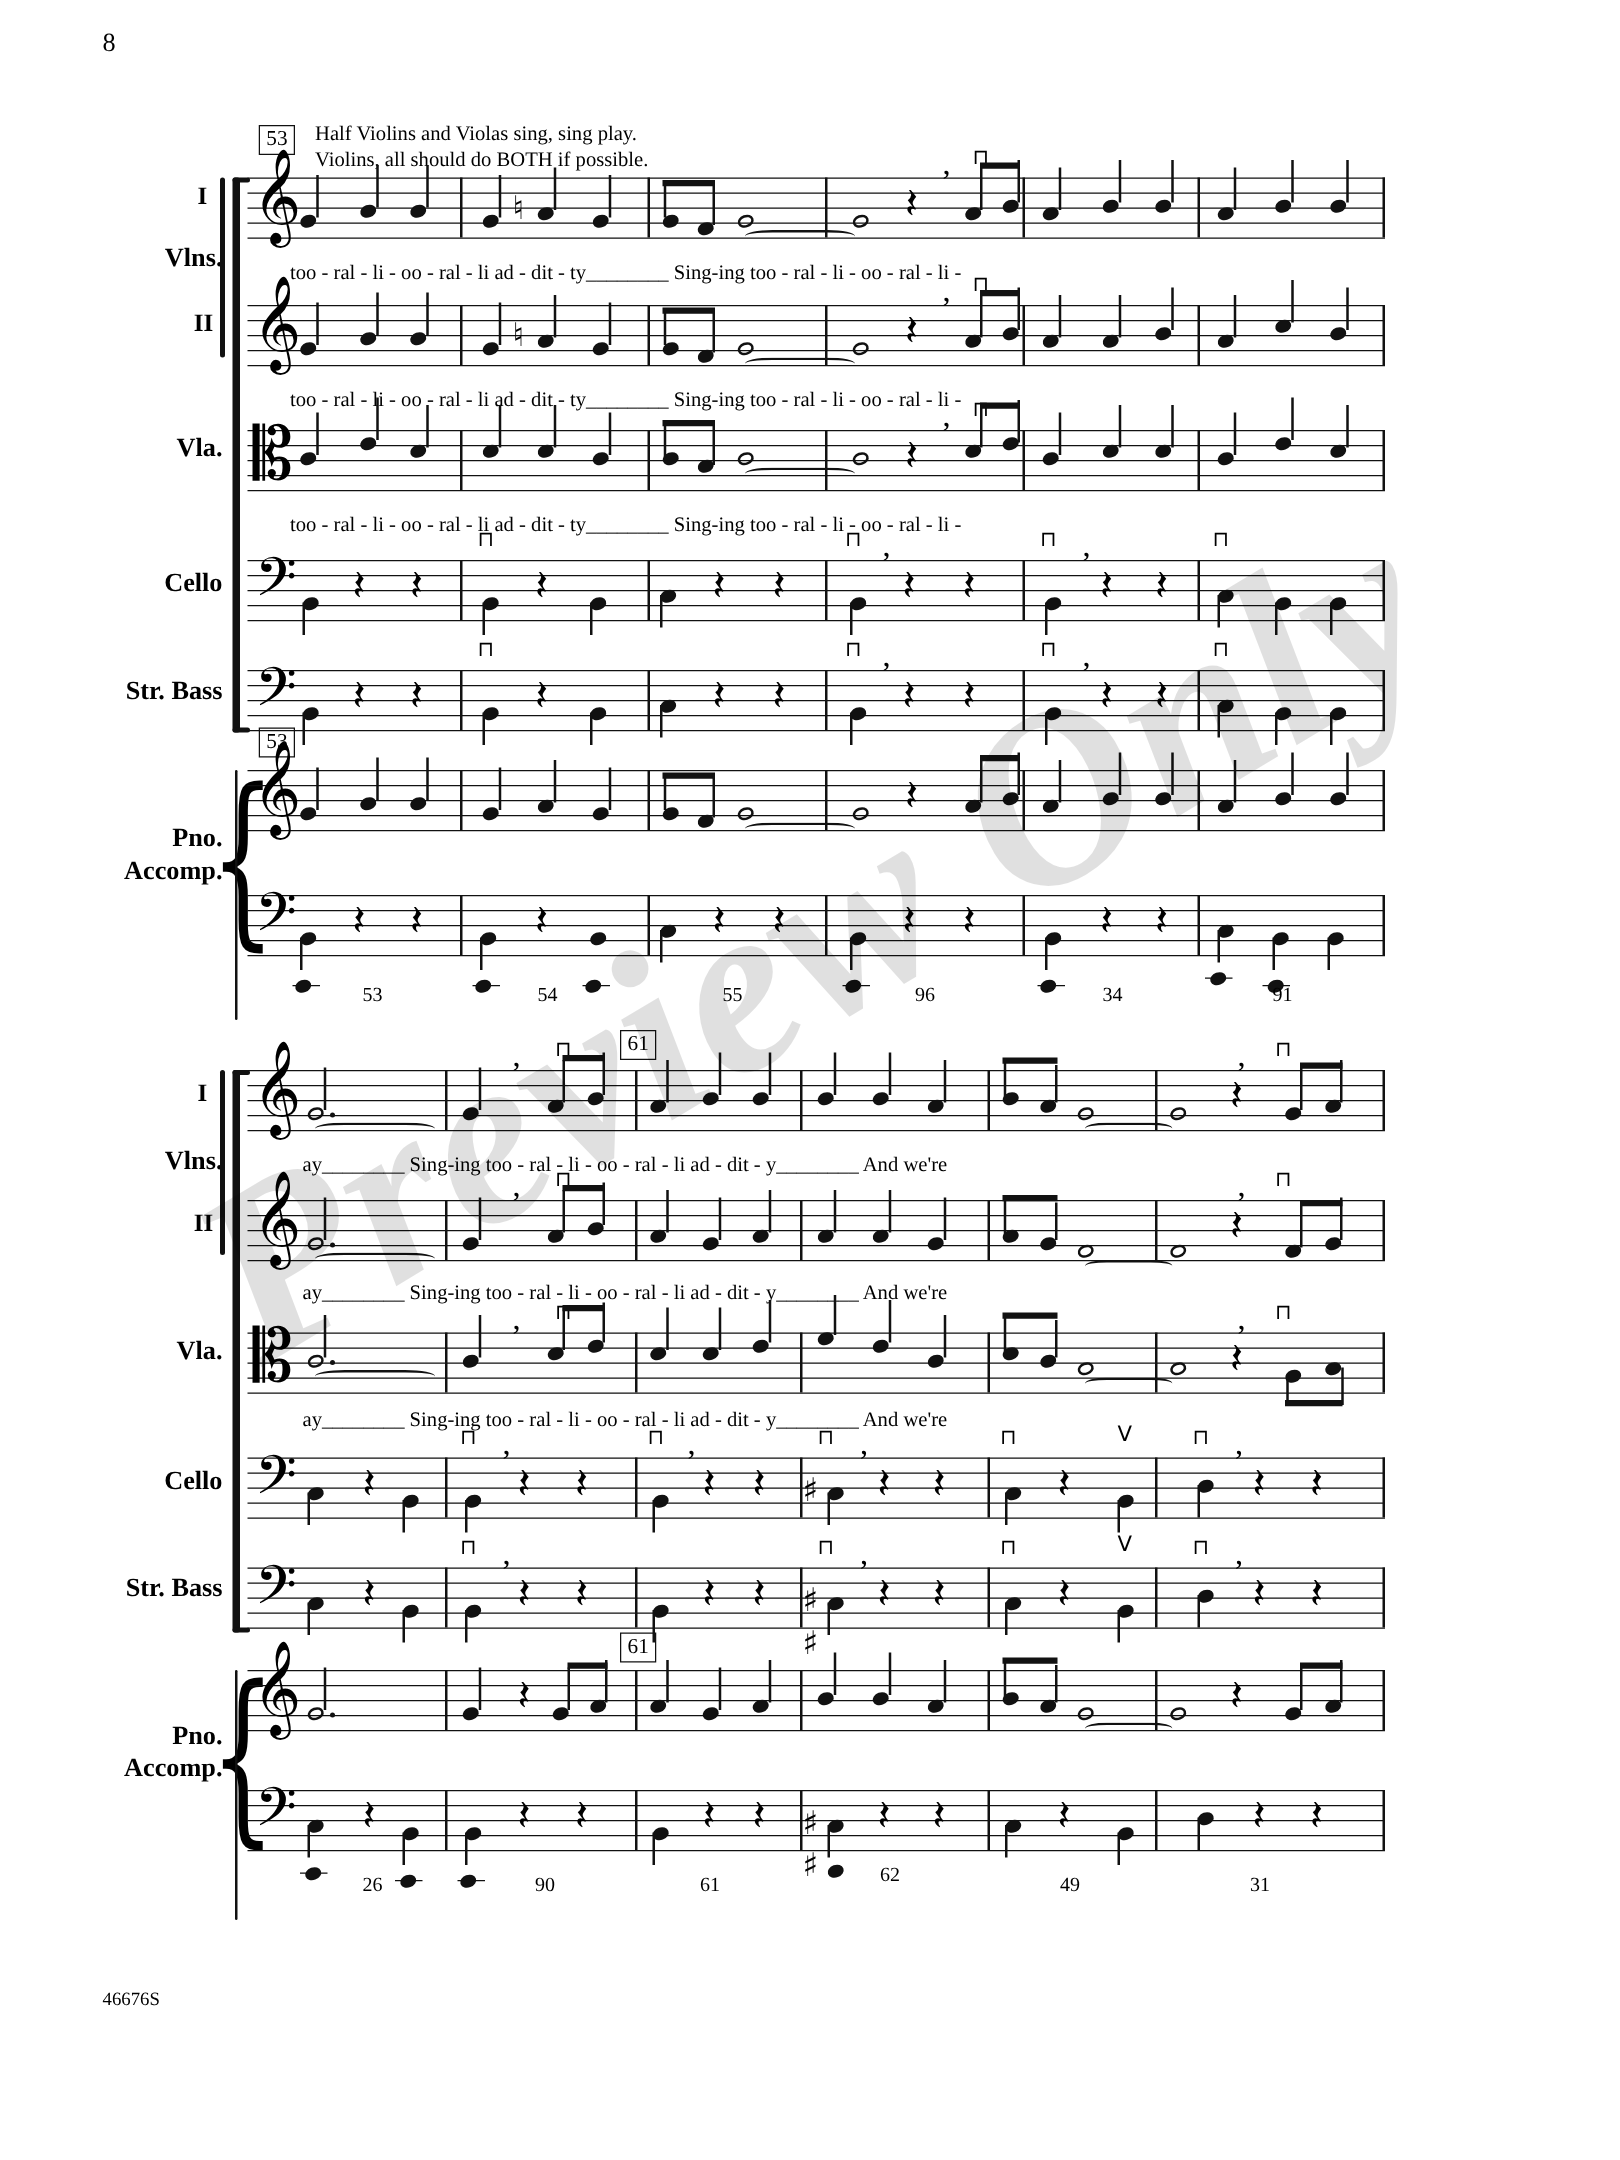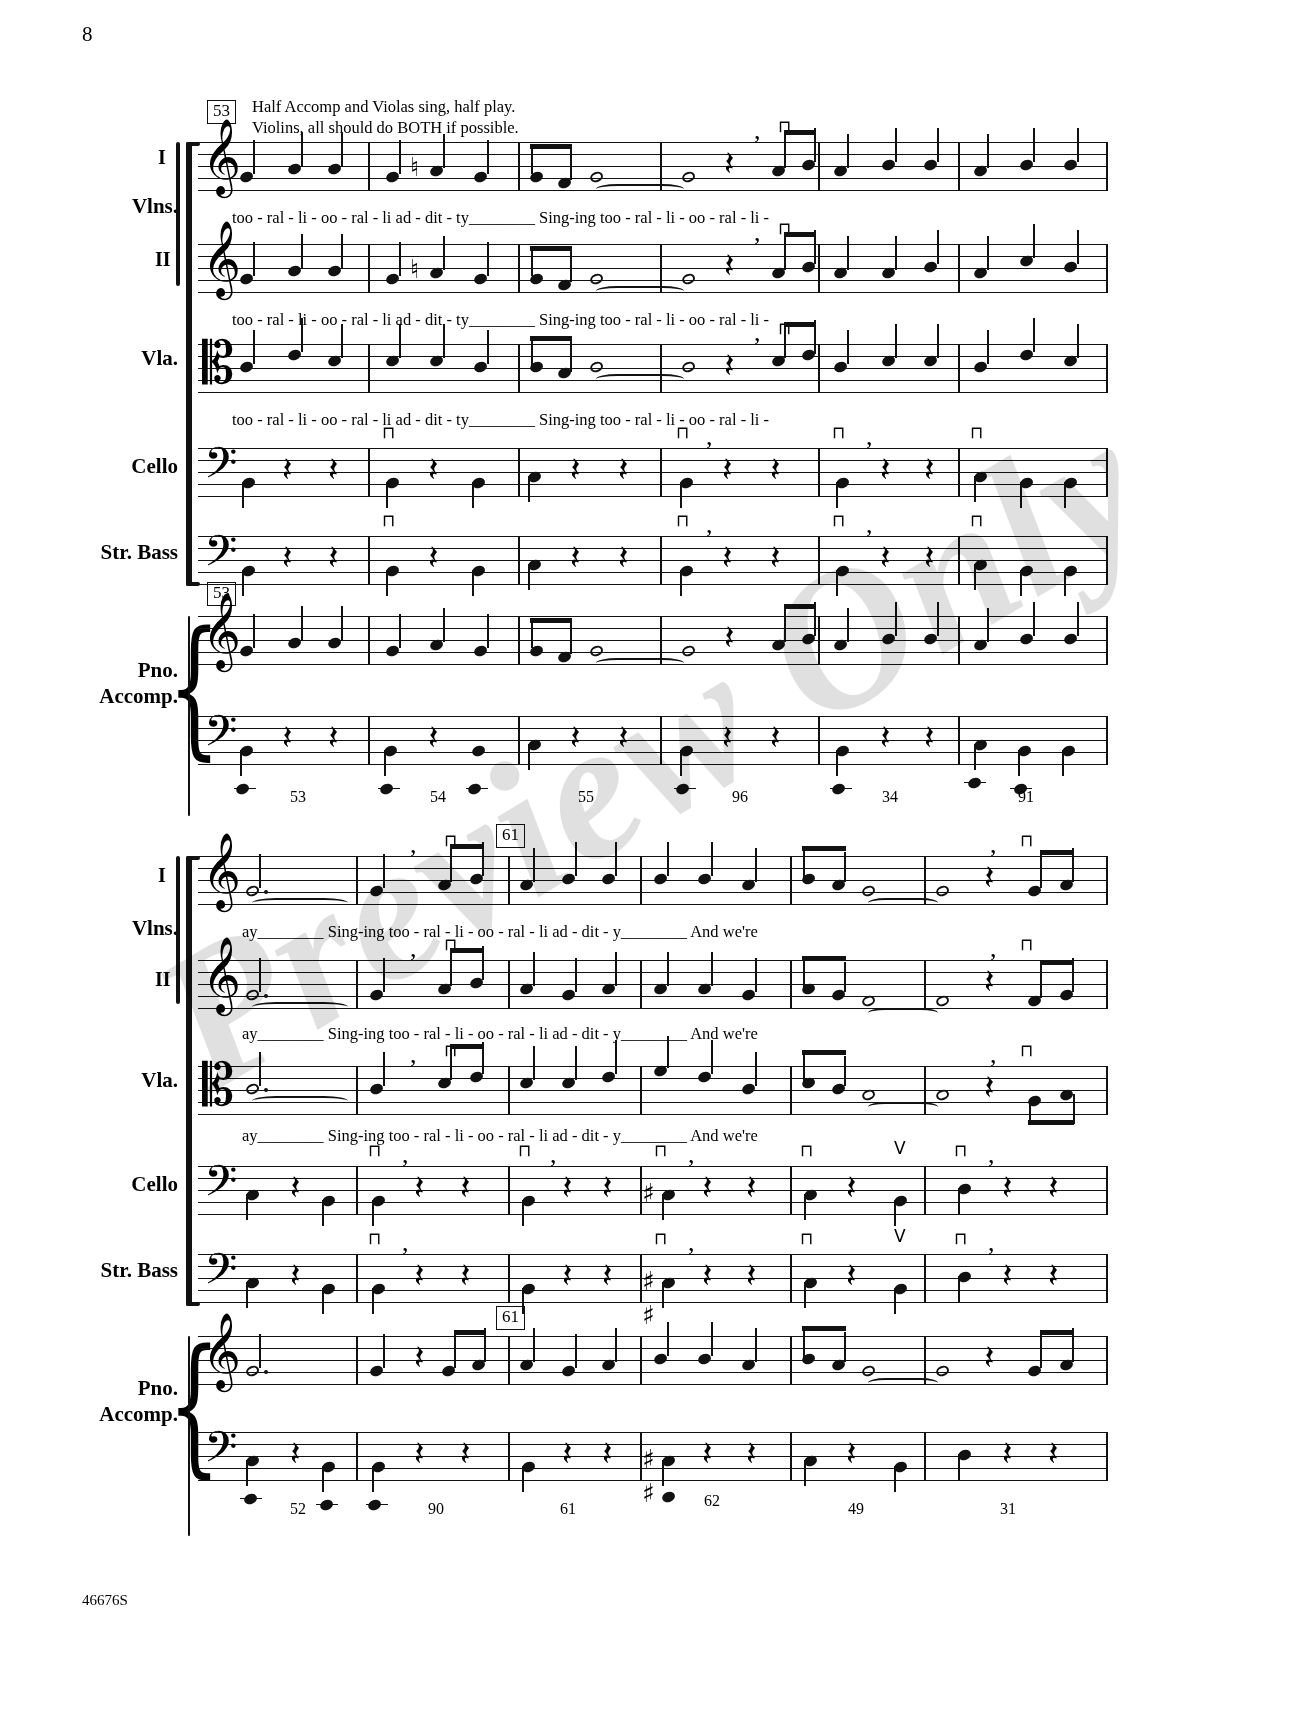--- a/index.html
+++ b/index.html
@@ -237,21 +237,21 @@
 </style>
 </head>
 <body>
 
 <div class="page-number">8</div>
 <div class="plate-number">46676S</div>
 
 <div class="system" id="system-1">
 
   <div class="perf-note" style="left:252px; top:0px;">
-    <div>Half Accomp and Violas sing, half play.</div>
+    <div>Half Violins and Violas sing, sing play.</div>
     <div>Violins, all should do BOTH if possible.</div>
   </div>
 
   <div class="rehearsal" style="left:207px; top:4px;">53</div>
 
   <div class="instr-label" style="left:30px; top:98px; width:148px;">Vlns.</div>
   <div class="voice-label" style="left:158px; top:50px;">I</div>
   <div class="voice-label" style="left:155px; top:152px;">II</div>
   <div class="instr-label" style="left:30px; top:250px; width:148px;">Vla.</div>
   <div class="instr-label" style="left:10px; top:358px; width:168px;">Cello</div>
@@ -1078,21 +1078,21 @@
       <div class="stem" style="left:606px; top:28px; height:26px;"></div>
     <div class="rest-q" style="left:648px; top:4px;">𝄽</div>
     <div class="note" style="left:696px; top:30px;"></div>
       <div class="stem" style="left:696px; top:34px; height:26px;"></div>
     <div class="note" style="left:760px; top:18px;"></div>
       <div class="stem" style="left:760px; top:22px; height:26px;"></div>
     <div class="rest-q" style="left:804px; top:4px;">𝄽</div>
     <div class="rest-q" style="left:850px; top:4px;">𝄽</div>
   </div>
 
-  <div class="measure-num" style="left:290px; top:680px;">52</div>
+  <div class="measure-num" style="left:290px; top:680px;">26</div>
   <div class="measure-num" style="left:428px; top:680px;">90</div>
   <div class="measure-num" style="left:560px; top:680px;">61</div>
   <div class="measure-num" style="left:704px; top:672px;">62</div>
   <div class="measure-num" style="left:848px; top:680px;">49</div>
   <div class="measure-num" style="left:1000px; top:680px;">31</div>
 </div>
 
 <div class="watermark">
   <span>Preview Only</span>
 </div>

